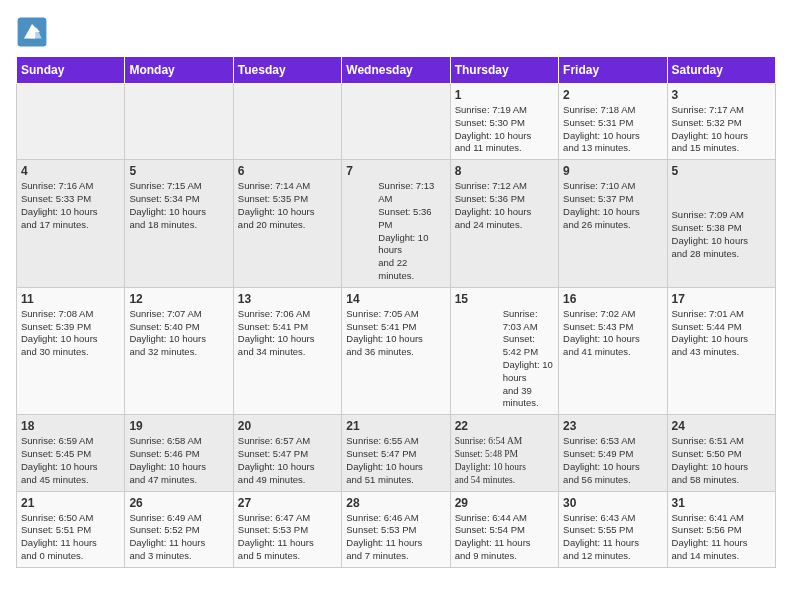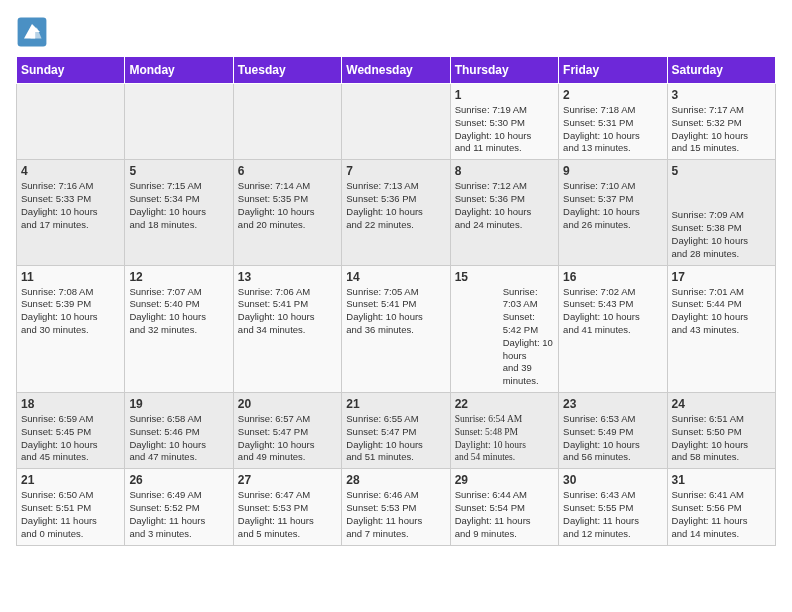--- a/index.html
+++ b/index.html
@@ -148,21 +148,21 @@
         </td>
         <td>
           <span class="day-num">6</span>
           <div class="cell-content" style="white-space: pre-line;">Sunrise: 7:14 AM
 Sunset: 5:35 PM
 Daylight: 10 hours
 and 20 minutes.</div>
         </td>
         <td>
           <span class="day-num">7</span>
-          <div class="cell-content" style="white-space: pre-line;">Sunrise: 7:13 AM
+          <div class="cell-content" style="white-space: pre-line; margin-left: 32px;">Sunrise: 7:13 AM
 Sunset: 5:36 PM
 Daylight: 10 hours
 and 22 minutes.</div>
         </td>
         <td>
           <span class="day-num">8</span>
           <div class="cell-content" style="white-space: pre-line;">Sunrise: 7:12 AM
 Sunset: 5:36 PM
 Daylight: 10 hours
 and 24 minutes.</div>

